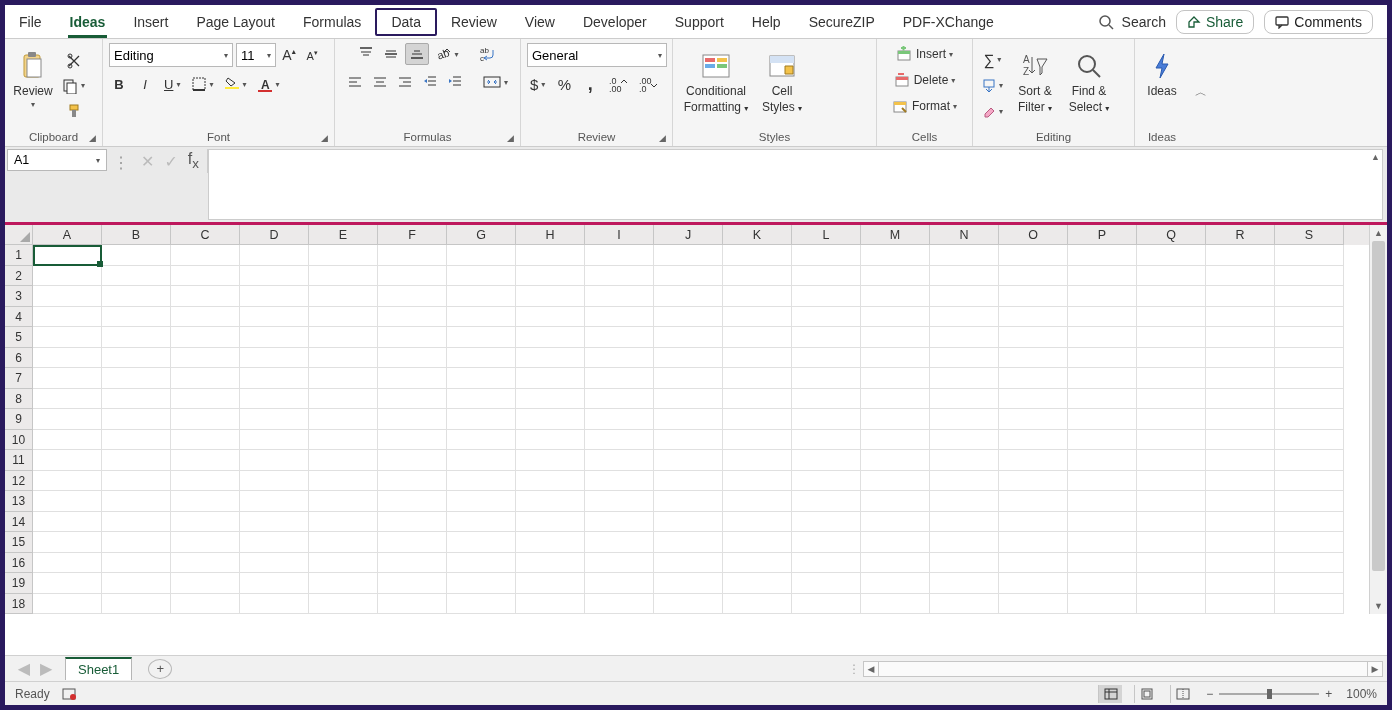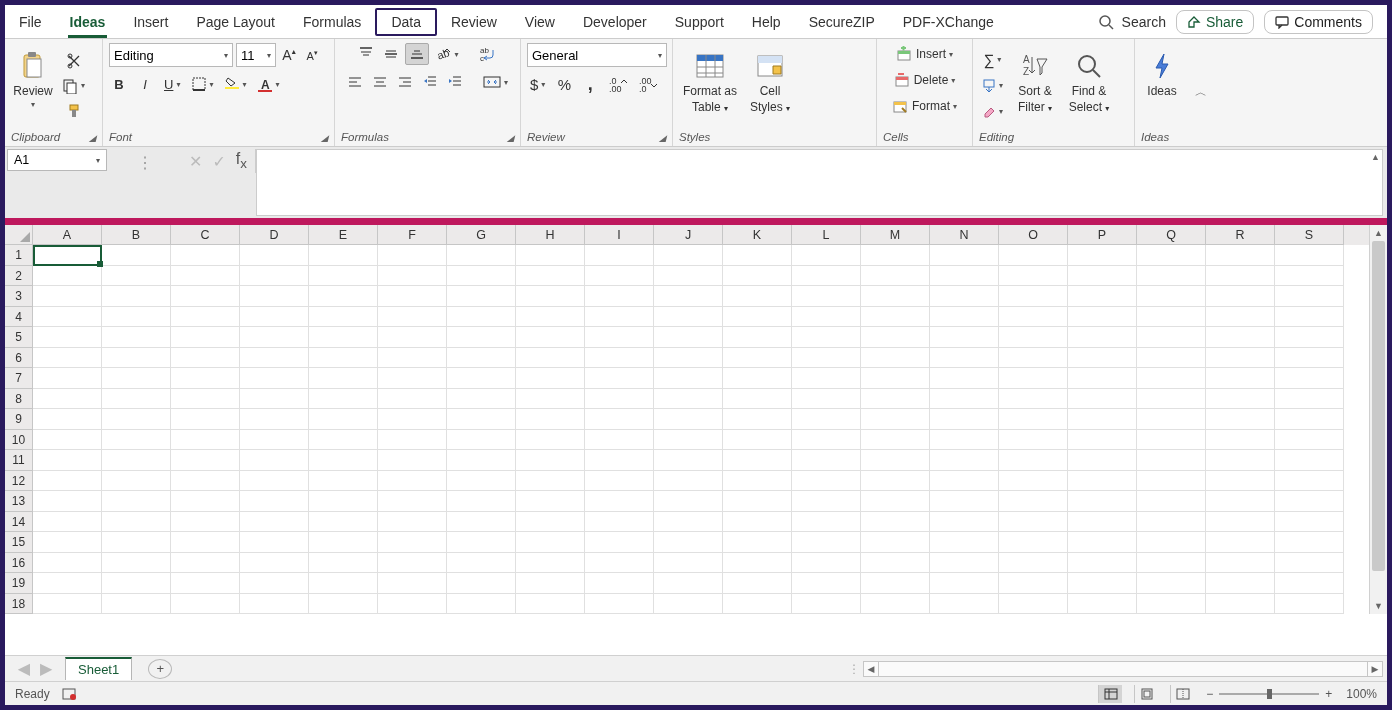--- a/index.html
+++ b/index.html
@@ -13,39 +13,39 @@
   .tab.highlighted { border: 2.5px solid #2a1a5e; border-radius: 2px; height: 28px; margin-top: 1px; box-sizing: border-box; }
   .tab.file { background: #fff; color: #333; }
   .tabbar .spacer { flex: 1; }
   .tabbar .right { display: flex; align-items: center; gap: 10px; padding-right: 14px; }
   .search { display: flex; align-items: center; gap: 8px; color: #333; }
   .share, .comments { display: flex; align-items: center; gap: 5px; border: 1px solid #c4c4c4; padding: 3px 10px; border-radius: 8px; font-size: 14px; color: #222; }
   .share { color: #185c37; }
 
   .ribbon { display: flex; background: #f5f5f5; height: 108px; border-bottom: 1px solid #ccc; }
   .group { border-right: 1px solid #d6d6d6; padding: 4px 6px 0 6px; display: flex; flex-direction: column; justify-content: space-between; }
-  .group-title { font-size: 11.5px; color: #555; padding: 3px 0 3px 0; position: relative; font-style: italic; }
+  .group-title { text-align: center; font-size: 11.5px; color: #555; padding: 3px 0 3px 0; position: relative; }
   .group-title .launcher { position: absolute; right: 0; bottom: 3px; font-size: 9px; color: #666; }
   .controls { display: flex; align-items: center; gap: 4px; flex: 1; }
   .col { display: flex; flex-direction: column; gap: 3px; }
   .row { display: flex; align-items: center; gap: 3px; }
   .btn { display: flex; align-items: center; justify-content: center; min-width: 20px; height: 22px; padding: 0 3px; cursor: pointer; border-radius: 2px; font-size: 13px; color: #333; }
   .btn.pressed { background: #d4d4d4; border: 1px solid #aaa; }
   .dd::after { content: "▾"; font-size: 8px; color: #555; margin-left: 3px; }
   .bigbtn { display: flex; flex-direction: column; align-items: center; justify-content: flex-start; width: 62px; height: 76px; text-align: center; font-size: 12px; color: #333; cursor: pointer; gap: 2px; padding-top: 2px;}
   .bigbtn .icon-lg { width: 32px; height: 32px; display: flex; align-items: center; justify-content: center; font-size: 24px; }
   .font-box { border: 1px solid #b8b8b8; background: #fff; height: 24px; font-size: 13px; padding: 0 4px; display: flex; align-items: center; justify-content: space-between; }
   .font-name { width: 124px; }
   .font-size { width: 40px; }
   .number-format { width: 140px; border: 1px solid #b8b8b8; background: #fff; height: 24px; font-size: 13px; padding: 0 4px; display: flex; align-items: center; justify-content: space-between; }
   .collapse { width: 24px; display: flex; align-items: center; justify-content: center; color: #666; font-size: 12px; cursor: pointer; }
 
   svg { display: block; }
 
-  .formula-row { display: flex; height: 78px; border-bottom: 7px solid #be185d; background: #eaeaea; gap: 24px; }
+  .formula-row { display: flex; height: 78px; border-bottom: 3px solid #be185d; background: #eaeaea; }
   .namebox { width: 100px; border: 1px solid #b8b8b8; background: #fff; margin: 2px; height: 22px; display: flex; align-items: center; padding: 0 6px; font-size: 12.5px; justify-content: space-between; }
   .fx-bar { flex: 1; display: flex; }
   .fx-controls { display: flex; align-items: center; padding: 0 8px; height: 24px; border-right: 1px solid #ccc; gap: 10px; background: #eaeaea; color: #999; margin-top: 2px;}
   .fx-input { flex: 1; background: #fff; border: 1px solid #ccc; margin: 2px 4px 2px 0; position: relative; }
   .fx-expand { position: absolute; right: 2px; top: 2px; font-size: 9px; color: #666; }
 
   .grid-area { flex: 1; display: flex; flex-direction: column; overflow: hidden; }
   .col-headers { display: flex; height: 20px; background: #eceaea; }
   .sel-all { width: 28px; border-right: 1px solid #c6c6c6; border-bottom: 1px solid #c6c6c6; background: #eceaea; position: relative; }
   .sel-all::after { content: ""; position: absolute; right: 2px; bottom: 2px; border: 5px solid transparent; border-right-color: #a9a9a9; border-bottom-color: #a9a9a9; }
@@ -334,33 +334,32 @@
                 <path d="M15 11 L12 8 M15 11 L18 8" stroke="#333" stroke-width="1" fill="none"></path>
               </svg>
             </div>
         </div>
       </div>
       <div class="group-title"><span>Review</span><span class="launcher">◢</span></div>
     </div>
 
     <div class="group" style="width:204px">
       <div class="controls">
-        <div class="bigbtn">
+        <div class="bigbtn" style="width:74px">
           <span class="icon-lg">
               <svg width="30" height="28">
                 <rect x="2" y="3" width="26" height="22" fill="#fff" stroke="#888"></rect>
-                <rect x="2" y="3" width="26" height="6" fill="#3874c4"></rect>
-                <line x1="2" y1="15" x2="28" y2="15" stroke="#888"></line>
-                <line x1="2" y1="21" x2="28" y2="21" stroke="#888"></line>
-                <line x1="11" y1="3" x2="11" y2="25" stroke="#888"></line>
-                <line x1="20" y1="3" x2="20" y2="25" stroke="#888"></line>
+                <rect x="4" y="6" width="10" height="4" fill="#e86a6a"></rect>
+                <rect x="4" y="12" width="10" height="4" fill="#6aace8"></rect>
+                <rect x="16" y="6" width="10" height="4" fill="#f3c24a"></rect>
+                <rect x="16" y="12" width="10" height="4" fill="#7ac77a"></rect>
               </svg>
             </span>
-          <span class="txt12">Format as</span>
-          <span class="txt12"><span>Table</span> <span style="font-size:8px">▾</span></span>
+          <span class="txt12">Conditional</span>
+          <span class="txt12"><span>Formatting</span> <span style="font-size:8px">▾</span></span>
         </div>
         <div class="bigbtn" style="width:50px">
           <span class="icon-lg">
               <svg width="30" height="28">
                 <rect x="3" y="4" width="24" height="20" fill="#fff" stroke="#888"></rect>
                 <rect x="3" y="4" width="24" height="7" fill="#d4e2f4"></rect>
                 <path d="M18 14 L26 14 L26 22 L18 22 Z" fill="#f3c24a" stroke="#a07a1f"></path>
               </svg>
             </span>
           <span class="txt12">Cell</span>

